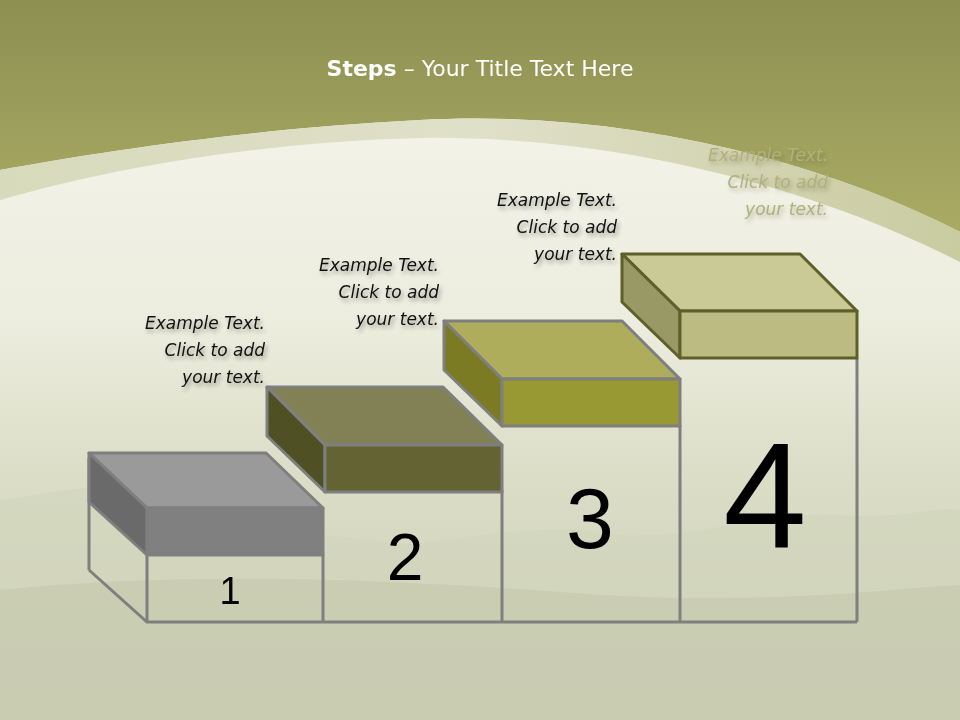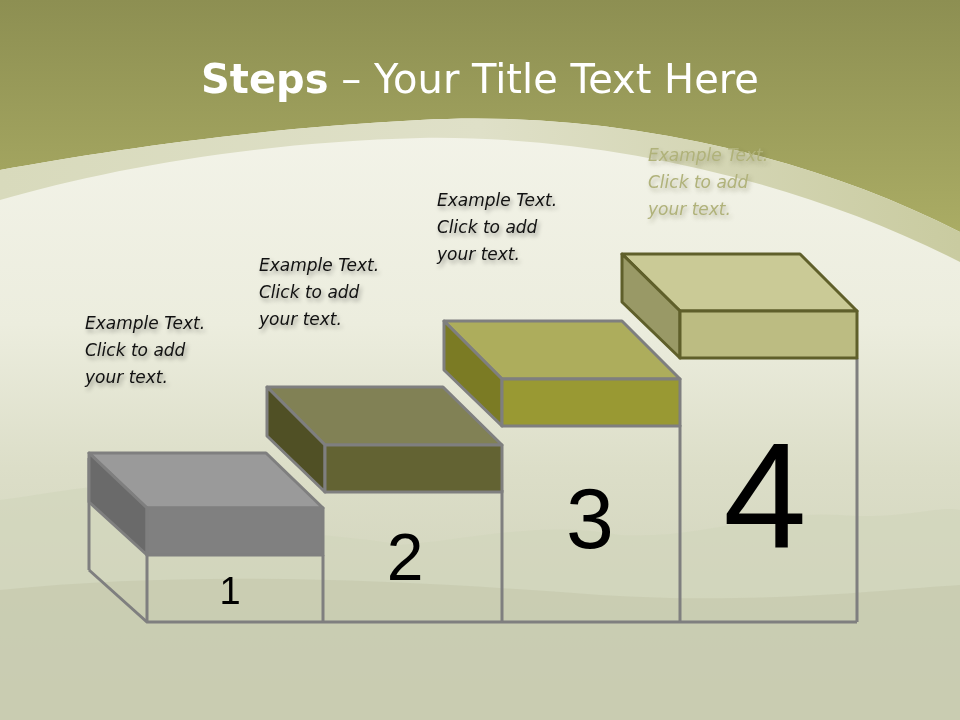--- a/index.html
+++ b/index.html
@@ -1,23 +1,23 @@
 <!DOCTYPE html>
 <html><head>
 <meta charset="utf-8">
 <style>
   html, body { margin:0; padding:0; }
   body { width:960px; height:720px; overflow:hidden; position:relative;
          font-family:"Liberation Sans", sans-serif; }
   .bg { position:absolute; left:0; top:0; width:960px; height:720px; }
   .title { position:absolute; left:0; top:56px; width:960px; text-align:center;
-           color:#ffffff; font-family:"DejaVu Sans", sans-serif; font-size:40px; }
+           color:#ffffff; font-family:"DejaVu Sans", sans-serif; font-size:22px; }
   .title b { font-weight:bold; }
   .title span.rest { font-weight:normal; }
-  .caption { position:absolute; width:180px; text-align:left;
+  .caption { position:absolute; width:180px; text-align:right;
              font-family:"DejaVu Sans", sans-serif; font-style:italic;
              font-size:17px; line-height:27px; color:#111;
              text-shadow: 2px 3px 4px rgba(0,0,0,0.35); }
   .caption.faded { color:#b0b27a; text-shadow: 2px 3px 4px rgba(80,80,40,0.35); }
   .caption div { white-space:nowrap; }
   .num { position:absolute; font-family:"Liberation Sans", sans-serif; color:#000;
          text-align:center; line-height:1; }
 </style>
 </head>
 <body>

